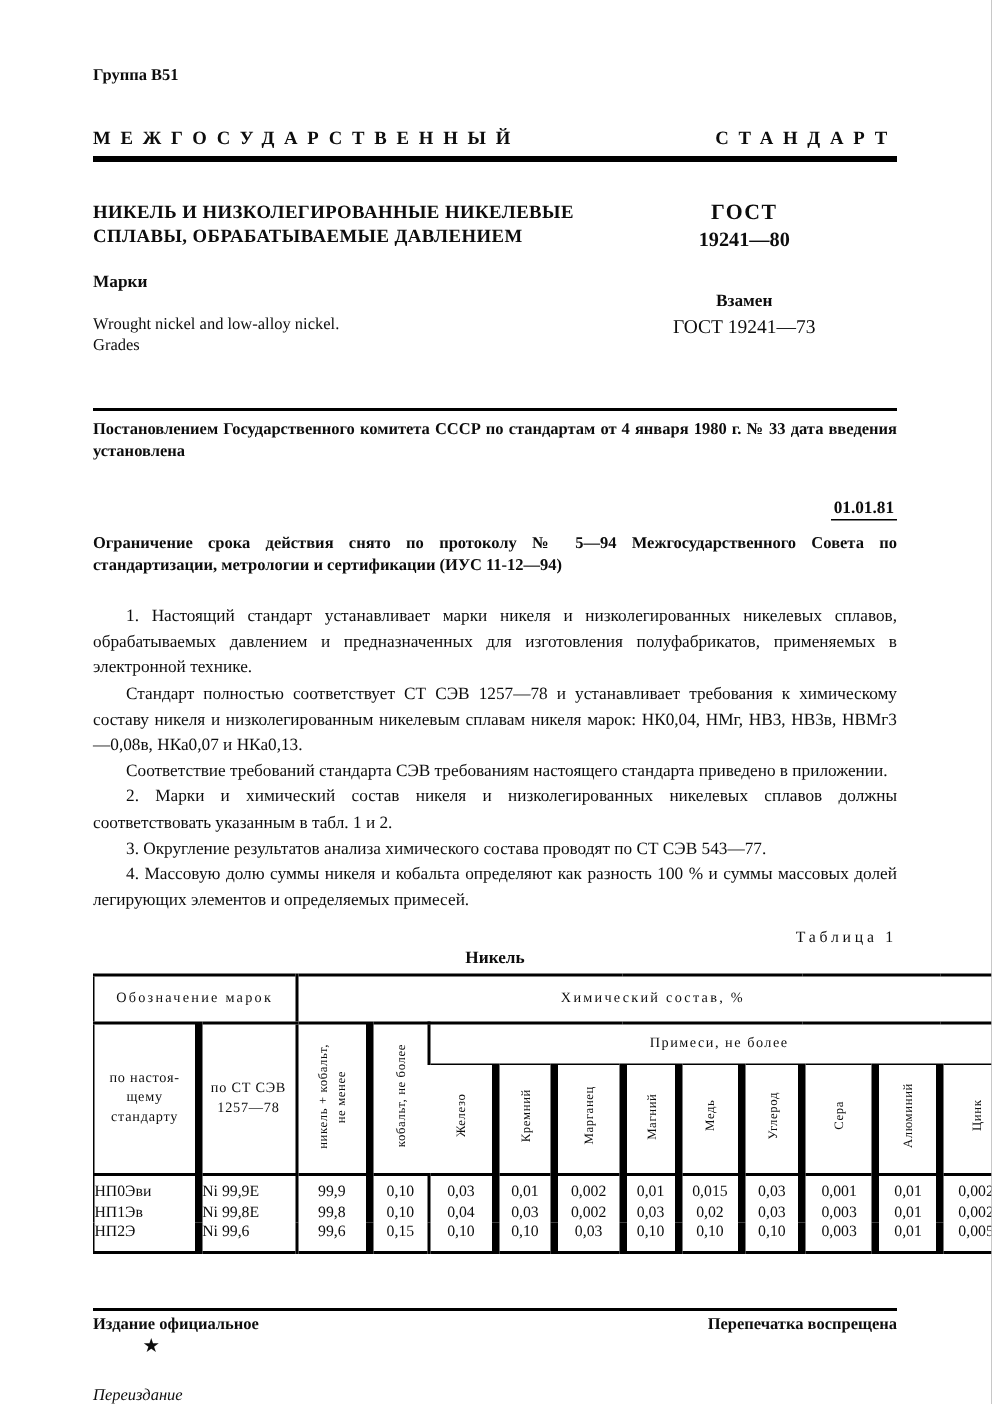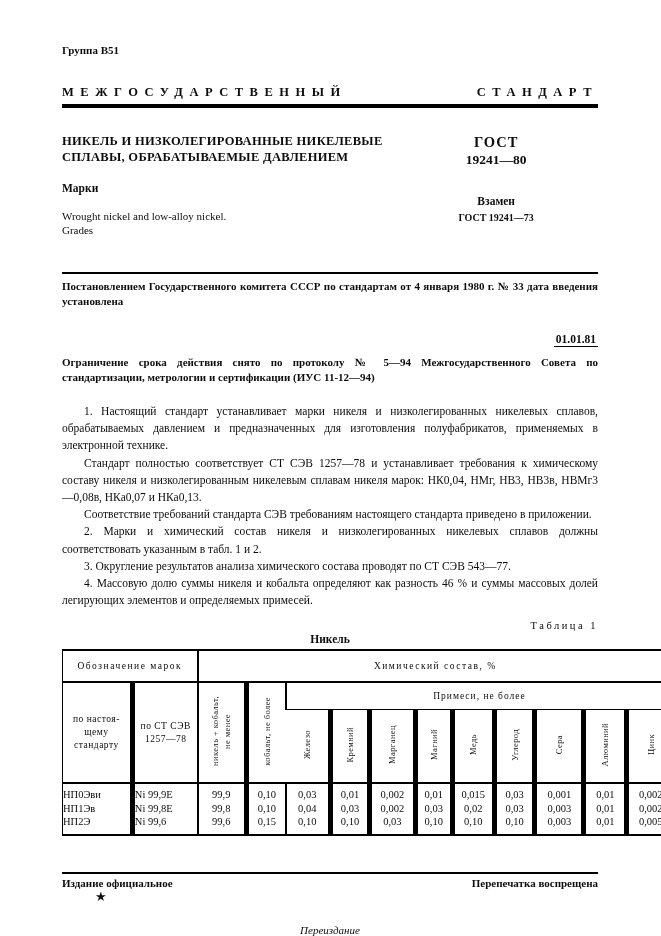--- a/index.html
+++ b/index.html
@@ -13,21 +13,21 @@
   .banner-rule { margin-top:4px; height:4px; background:#000; }
   .title-row { margin-top:25px; display:flex; }
   .title-left { width:62%; text-align:left; }
   .title-ru { font-weight:bold; font-size:12.5px; line-height:16px; letter-spacing:0.3px; white-space:pre-line; }
   .subtitle { margin-top:17px; font-weight:bold; font-size:11.5px; }
   .title-en { margin-top:15px; font-size:11px; line-height:14px; white-space:pre-line; }
   .title-right { flex:1; text-align:center; }
   .gost { font-size:14.5px; font-weight:bold; letter-spacing:1px; line-height:18px; }
   .gost-num { font-size:13.5px; font-weight:bold; line-height:17px; }
   .replaces { margin-top:25px; font-weight:bold; font-size:11.5px; line-height:16px; }
-  .replaces-num { font-weight:bold; font-size:10px; line-height:17px; }
+  .replaces-num { font-weight:normal; font-size:13px; line-height:17px; }
   .thin-rule { margin-top:35px; height:2px; background:#000; }
   .decree-text { margin-top:5px; font-weight:bold; font-size:11px; line-height:14.5px; text-align:justify; }
   .decree-date-row { text-align:right; margin-top:21px; }
   .decree-date { font-weight:bold; font-size:11.5px; border-bottom:1.5px solid #000; padding:0 2px 1px 2px; }
   .limitation { margin-top:8px; font-weight:bold; font-size:11px; line-height:14.5px; text-align:justify; }
   .body-text { margin-top:19px; }
   .body-text p { margin:0; font-size:11.5px; line-height:17.2px; text-align:justify; text-indent:22px; }
   .table-caption { margin-top:11px; text-align:right; font-size:10.5px; letter-spacing:2.5px; }
   .table-title { margin-top:2px; text-align:center; font-weight:bold; font-size:11.5px; }
   table.comp { margin-top:4px; border-collapse:collapse; table-layout:fixed; width:611px;
@@ -43,21 +43,21 @@
   .vt { writing-mode:vertical-rl; transform:rotate(180deg); display:inline-block;
     font-size:8.5px; letter-spacing:0.4px; line-height:12px; white-space:pre-line; }
   tr.data td { font-size:10.5px; line-height:13.5px; text-align:center; vertical-align:top; }
   tr.data-first td { padding-top:4px; }
   tr.data-last td { padding-bottom:5px; }
   td.cell-grade { text-align:left !important; padding-left:6px; }
   td.cell-sev { text-align:left !important; padding-left:8px; }
   .footer-rule { margin-top:36px; height:2px; background:#000; }
   .footer-row { margin-top:3px; display:flex; justify-content:space-between; font-weight:bold; font-size:11px; }
   .star { margin-left:33px; font-size:13px; line-height:14px; margin-top:1px; }
-  .reissue { margin-top:20px; text-align:center; font-style:italic; font-size:11px; }
+  .reissue { margin-top:20px; text-align:left; font-style:italic; font-size:11px; }
   .page-num { margin-top:13px; text-align:center; font-size:10.5px; }
 </style>
 </head>
 <body>
 
 <div class="page">
 
   <div class="group-label">Группа В51</div>
 
   <div class="banner">
@@ -89,21 +89,21 @@
     <span class="decree-date">01.01.81</span>
   </div>
   <div class="limitation">Ограничение срока действия снято по протоколу № 5—94 Межгосударственного Совета по стандартизации, метрологии и сертификации (ИУС 11-12—94)</div>
 
   <div class="body-text">
     <p>1. Настоящий стандарт устанавливает марки никеля и низколегированных никелевых сплавов, обрабатываемых давлением и предназначенных для изготовления полуфабрикатов, применяемых в электронной технике.</p>
     <p>Стандарт полностью соответствует СТ СЭВ 1257—78 и устанавливает требования к химическому составу никеля и низколегированным никелевым сплавам никеля марок: НК0,04, НМг, НВ3, НВ3в, НВМг3—0,08в, НКа0,07 и НКа0,13.</p>
     <p>Соответствие требований стандарта СЭВ требованиям настоящего стандарта приведено в приложении.</p>
     <p>2. Марки и химический состав никеля и низколегированных никелевых сплавов должны соответствовать указанным в табл. 1 и 2.</p>
     <p>3. Округление результатов анализа химического состава проводят по СТ СЭВ 543—77.</p>
-    <p>4. Массовую долю суммы никеля и кобальта определяют как разность 46 % и суммы массовых долей легирующих элементов и определяемых примесей.</p>
+    <p>4. Массовую долю суммы никеля и кобальта определяют как разность 100 % и суммы массовых долей легирующих элементов и определяемых примесей.</p>
   </div>
 
   <div class="table-caption">Таблица 1</div>
   <div class="table-title">Никель</div>
 
   <table class="comp">
     <colgroup>
       <col style="width:60px">
         <col style="width:56px">
         <col style="width:42px">

